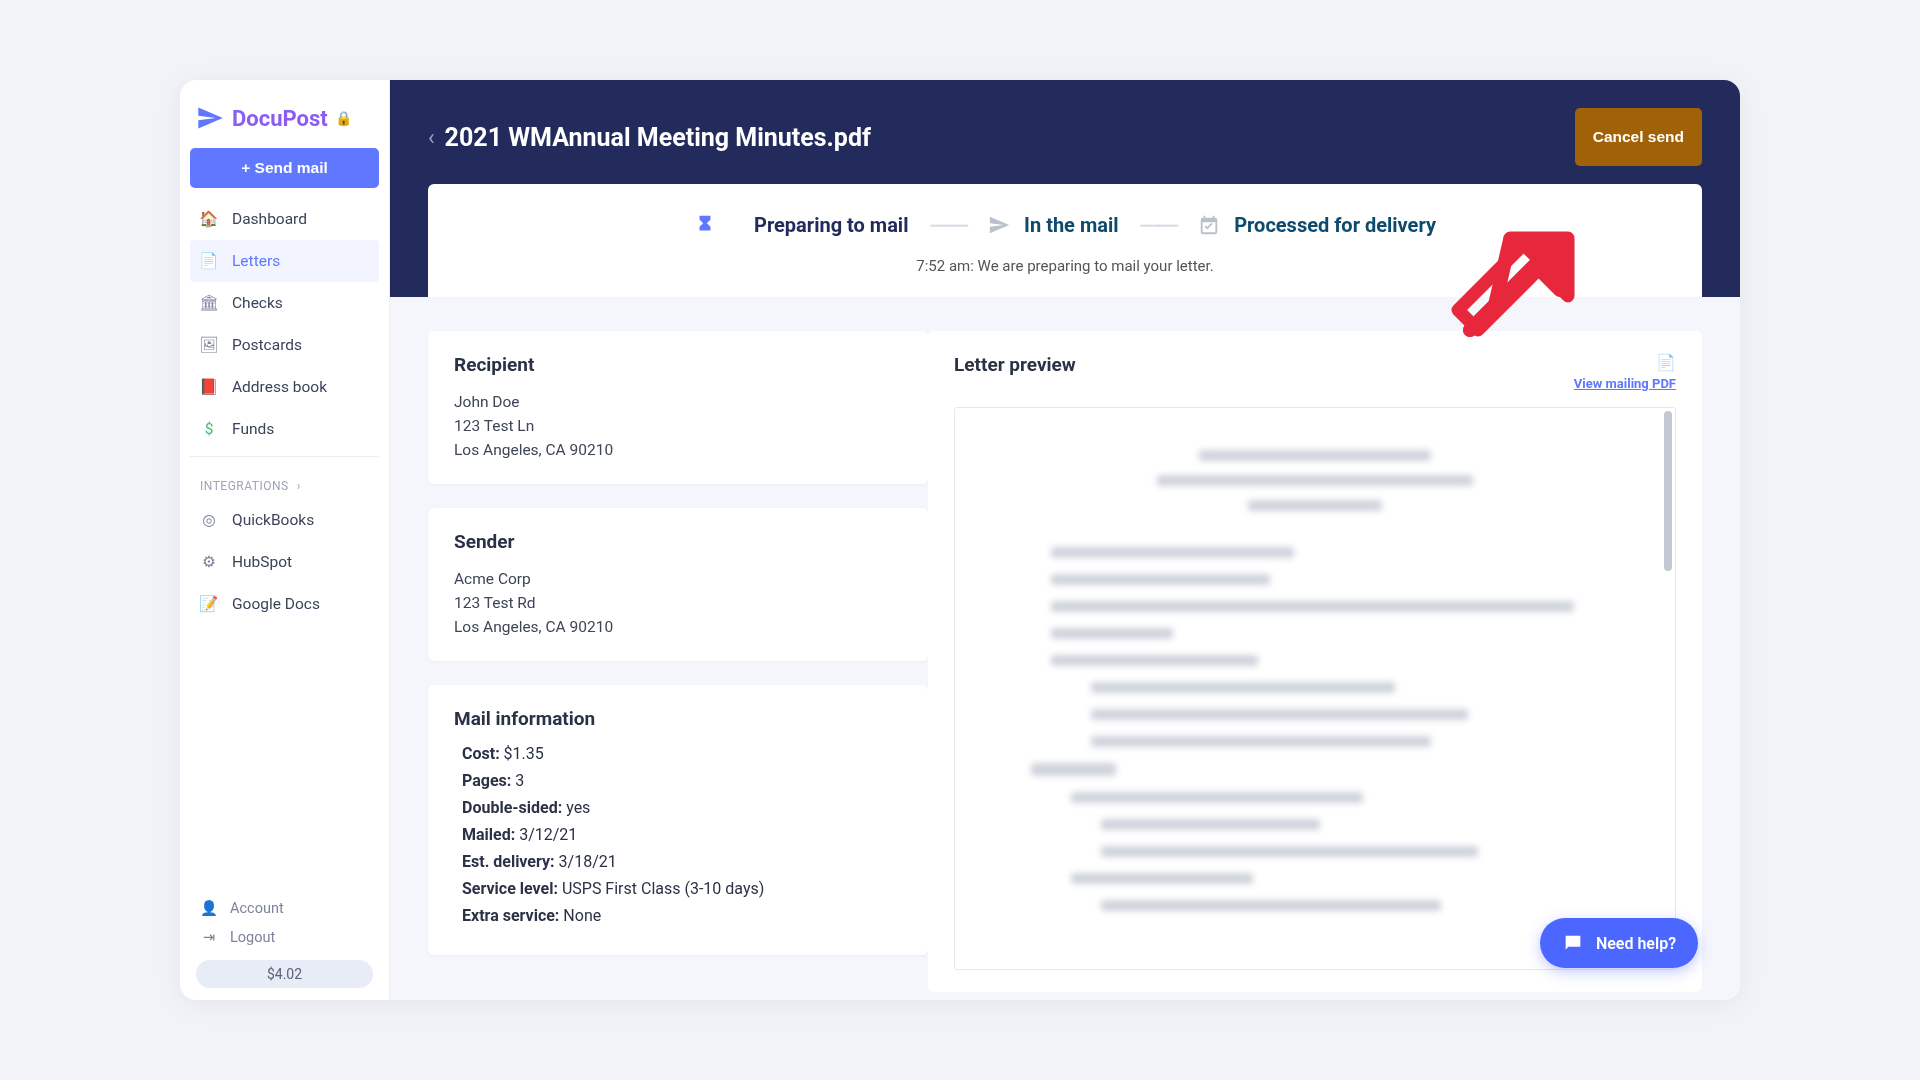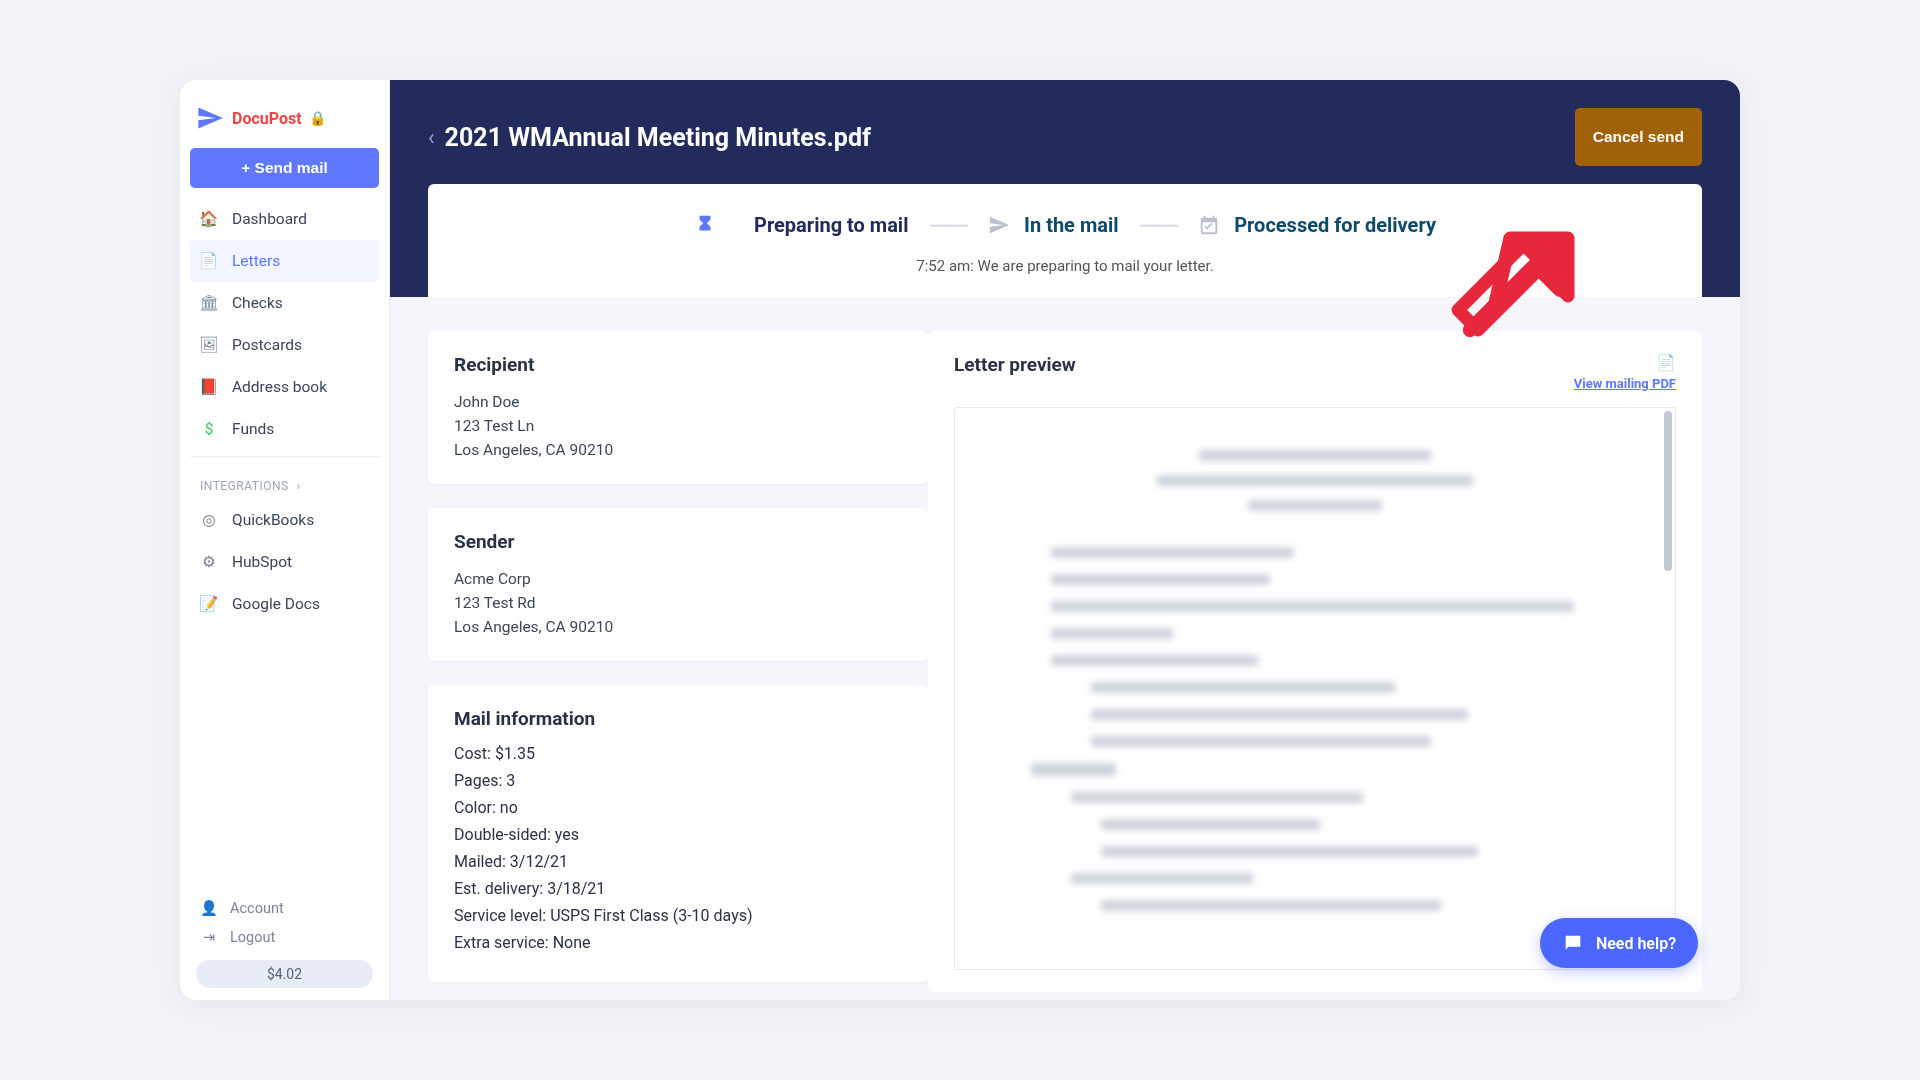--- a/index.html
+++ b/index.html
@@ -32,22 +32,22 @@
   padding: 20px 10px 12px 10px;
 }
 .logo {
   display: flex;
   align-items: center;
   gap: 8px;
   padding: 4px 6px 16px 6px;
 }
 .logo-text {
   font-weight: 700;
-  font-size: 16px;
-  color: #ef4444;
+  font-size: 22px;
+  color: #8b5cf6;
 }
 .lock-icon { color: #c8ccd7; font-size: 14px; }
 .send-mail-btn {
   background: #5f78ff;
   color: #fff;
   border: none;
   border-radius: 5px;
   padding: 11px 0;
   font-size: 15.5px;
   font-weight: 600;
@@ -167,21 +167,21 @@
 .left-col { width: 500px; display: flex; flex-direction: column; gap: 24px; }
 .card {
   background: #fff;
   border-radius: 6px;
   padding: 22px 26px;
   box-shadow: 0 1px 3px rgba(17,24,39,0.04);
 }
 .card h3 { font-size: 19px; font-weight: 700; color: #2b3246; margin-bottom: 14px; }
 .card p { font-size: 15.5px; color: #3d4556; line-height: 1.55; }
 .info-row { font-size: 16px; color: #2b3246; margin-bottom: 8px; }
-.info-row b { font-weight: 400; }
+.info-row b { font-weight: 700; margin-left: 8px; }
 .right-col {
   flex: 1;
   background: #fff;
   border-radius: 6px;
   padding: 22px 26px;
   display: flex;
   flex-direction: column;
 }
 .preview-head {
   display: flex;
@@ -371,21 +371,20 @@
             <span>Acme Corp</span><br>
             <span>123 Test Rd</span><br>
             <span>Los Angeles, CA 90210</span>
           </p>
         </div>
 
         <div class="card">
           <h3>Mail information</h3>
           <div class="info-row"><b>Cost:</b> <span>$1.35</span></div>
           <div class="info-row"><b>Pages:</b> <span>3</span></div>
-          <div class="info-row"><b>Color:</b> <span>no</span></div>
           <div class="info-row"><b>Double-sided:</b> <span>yes</span></div>
           <div class="info-row"><b>Mailed:</b> <span>3/12/21</span></div>
           <div class="info-row"><b>Est. delivery:</b> <span>3/18/21</span></div>
           <div class="info-row"><b>Service level:</b> <span>USPS First Class (3-10 days)</span></div>
           <div class="info-row"><b>Extra service:</b> <span>None</span></div>
         </div>
       </div>
 
       <div class="right-col">
         <div class="preview-head">

